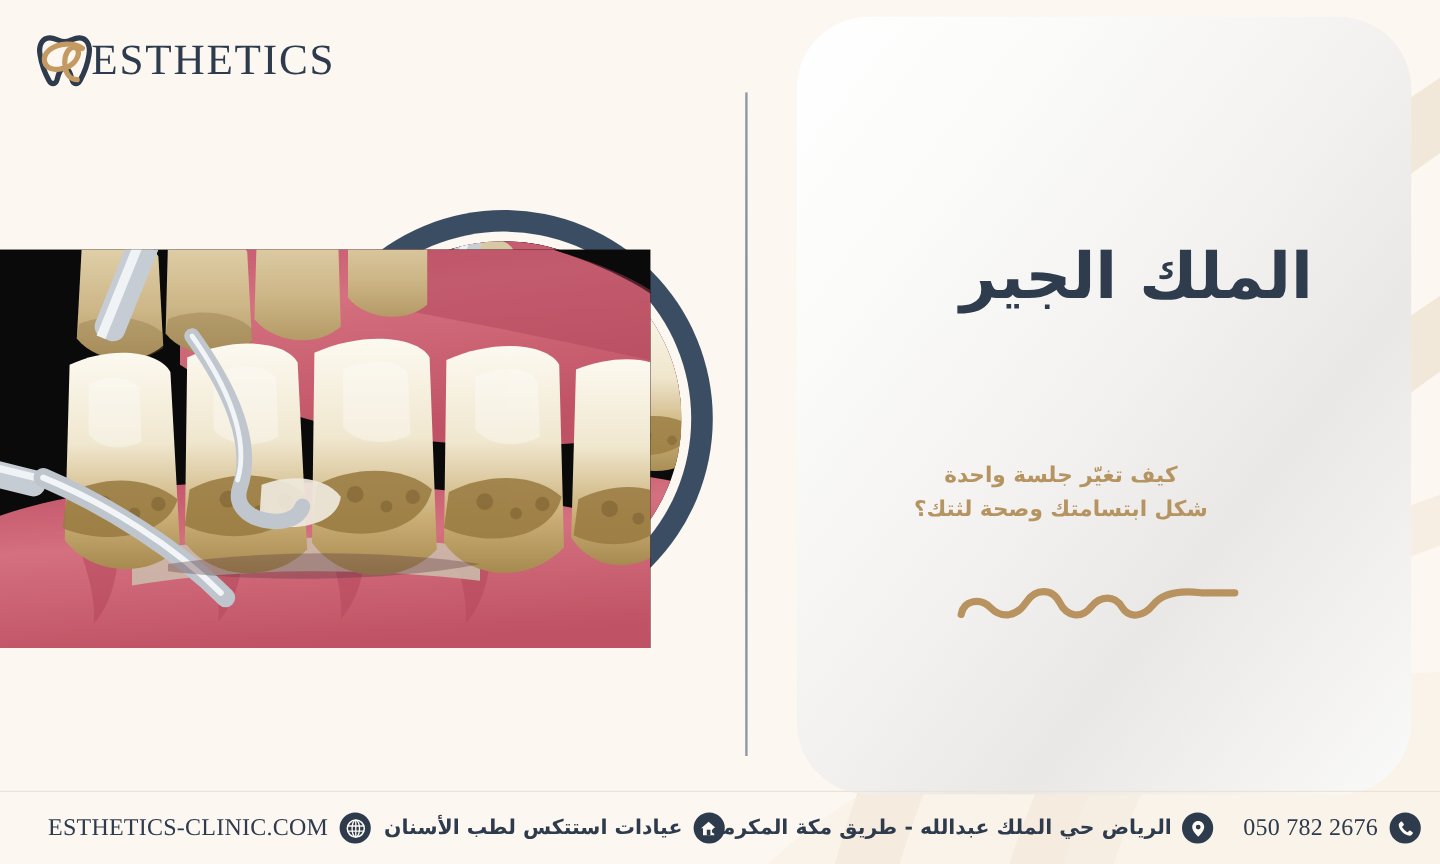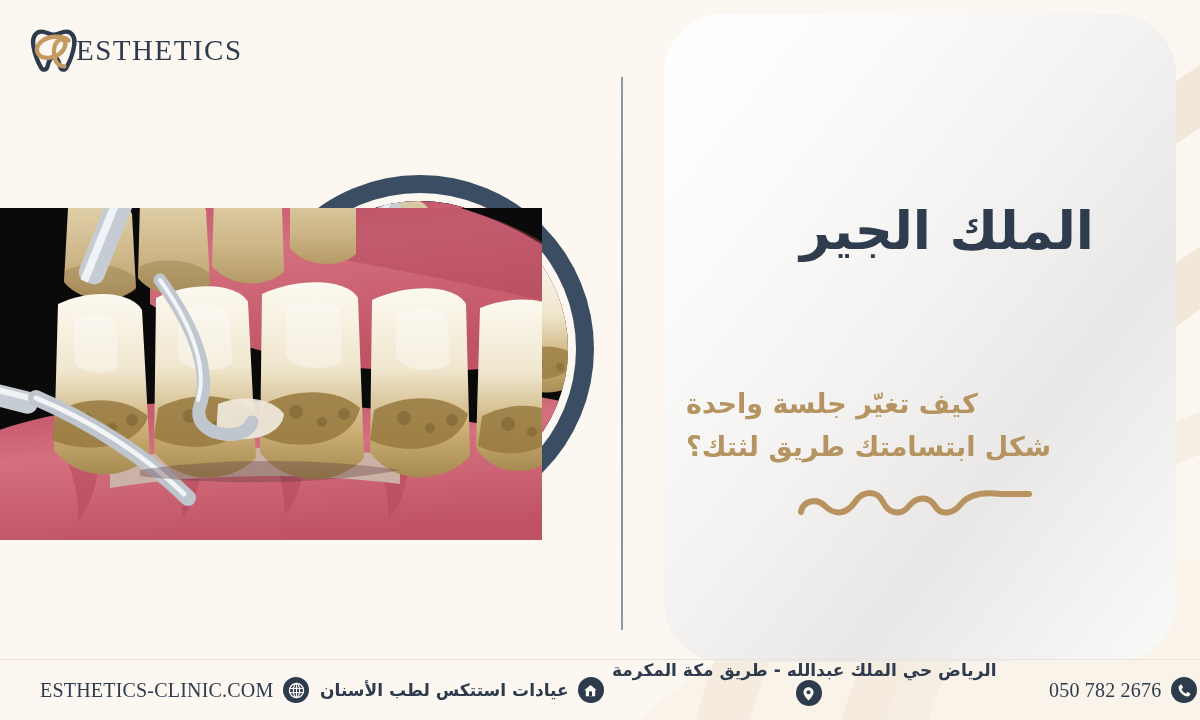--- a/index.html
+++ b/index.html
@@ -68,21 +68,21 @@
     align-items: center;
     z-index: 6;
   }
   .logo-mark {
     width: 62px;
     height: 62px;
     margin-right: -4px;
   }
   .logo-word {
     font-family: "Liberation Serif", serif;
-    font-size: 29px;
+    font-size: 36px;
     letter-spacing: 1.5px;
     color: #2e3b4d;
     line-height: 1;
     margin-left: -6px;
     margin-top: 2px;
   }
 
   
   .visual {
     position: absolute;
@@ -147,29 +147,29 @@
     font-weight: bold;
     font-size: 53px;
     line-height: 1.32;
     color: #2e3c4e;
     letter-spacing: -0.5px;
   }
   .headline span { display: block; }
 
   .subheadline {
     position: absolute;
-    right: 94px;
+    right: 106px;
     top: 383px;
     width: 420px;
-    text-align: left;
+    text-align: center;
     direction: rtl;
     z-index: 5;
     font-family: "DejaVu Sans", sans-serif;
     font-weight: bold;
-    font-size: 27px;
+    font-size: 18px;
     line-height: 1.58;
     color: #b69461;
   }
   .subheadline span { display: block; }
 
   .flourish {
     position: absolute;
     left: 795px;
     top: 478px;
     width: 240px;
@@ -223,27 +223,27 @@
     font-family: "DejaVu Sans", sans-serif;
     font-weight: bold;
     font-size: 17px;
     color: #2e3b4d;
     direction: rtl;
     white-space: nowrap;
   }
 
   .fi-web   { position: absolute; left: 40px;  }
   .fi-name  { position: absolute; left: 320px; }
-  .fi-addr  { position: absolute; left: 612px; flex-direction: column; }
+  .fi-addr  { position: absolute; left: 592px; }
   .fi-phone { position: absolute; left: 1036px; }
 
   .fi-web .f-text-latin { margin-right: 10px; }
   .fi-name .f-text-ar   { margin-right: 9px; }
   .fi-addr .f-text-ar   { margin-right: 9px; }
-  .fi-phone .f-text-latin { margin-right: 10px; margin-left: 13px; }
+  .fi-phone .f-text-latin { margin-right: 10px; }
 </style>
 </head>
 <body>
 
 <div class="poster">
 
   <svg class="bg-swirls" width="1200" height="720" viewBox="0 0 1200 720">
     <defs>
       <clipPath id="posterClip">
           <rect x="0" y="0" width="1200" height="720"></rect>
@@ -465,21 +465,21 @@
       </svg>
     </div>
   </div>
 
   <div class="headline">
     <span>الملك الجير</span>
   </div>
 
   <div class="subheadline">
     <span>كيف تغيّر جلسة واحدة</span>
-    <span>شكل ابتسامتك طريق لثتك؟</span>
+    <span>شكل ابتسامتك وصحة لثتك؟</span>
   </div>
 
   <svg class="flourish" viewBox="0 0 240 46">
     <path d="M6 34 C 8 22, 22 20, 30 28 C 40 38, 52 36, 60 24
              C 68 12, 82 12, 88 24 C 94 36, 106 38, 114 28
              C 122 18, 134 18, 140 28 C 146 38, 158 36, 166 26
              C 174 16, 190 14, 206 16 L 234 16" fill="none" stroke="#b8935f" stroke-width="6" stroke-linecap="round" stroke-linejoin="round"></path>
   </svg>
 
   <div class="footer-rule"></div>

